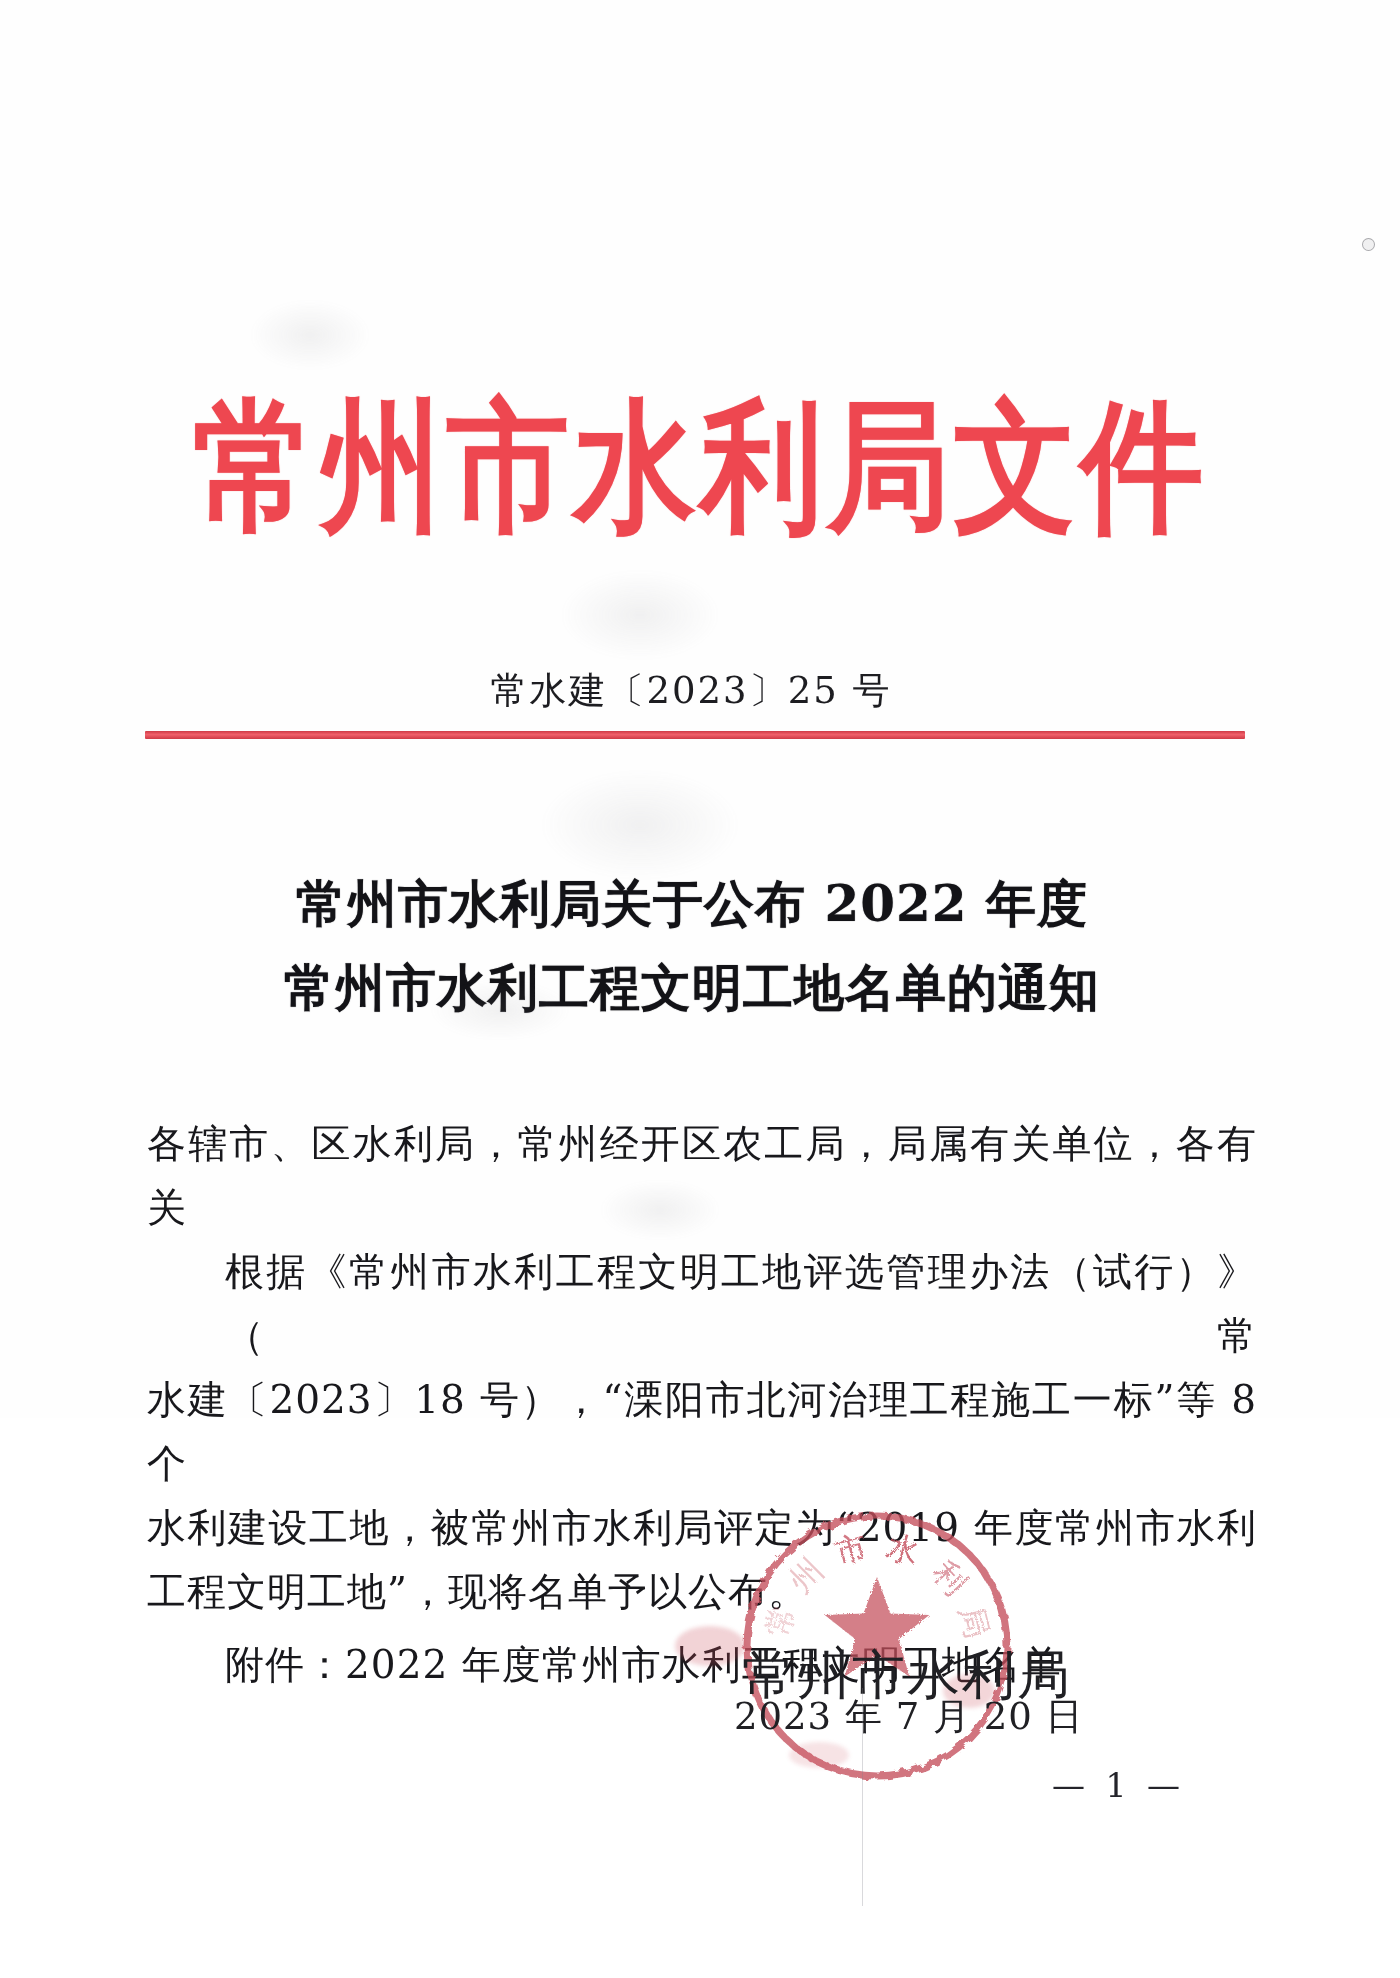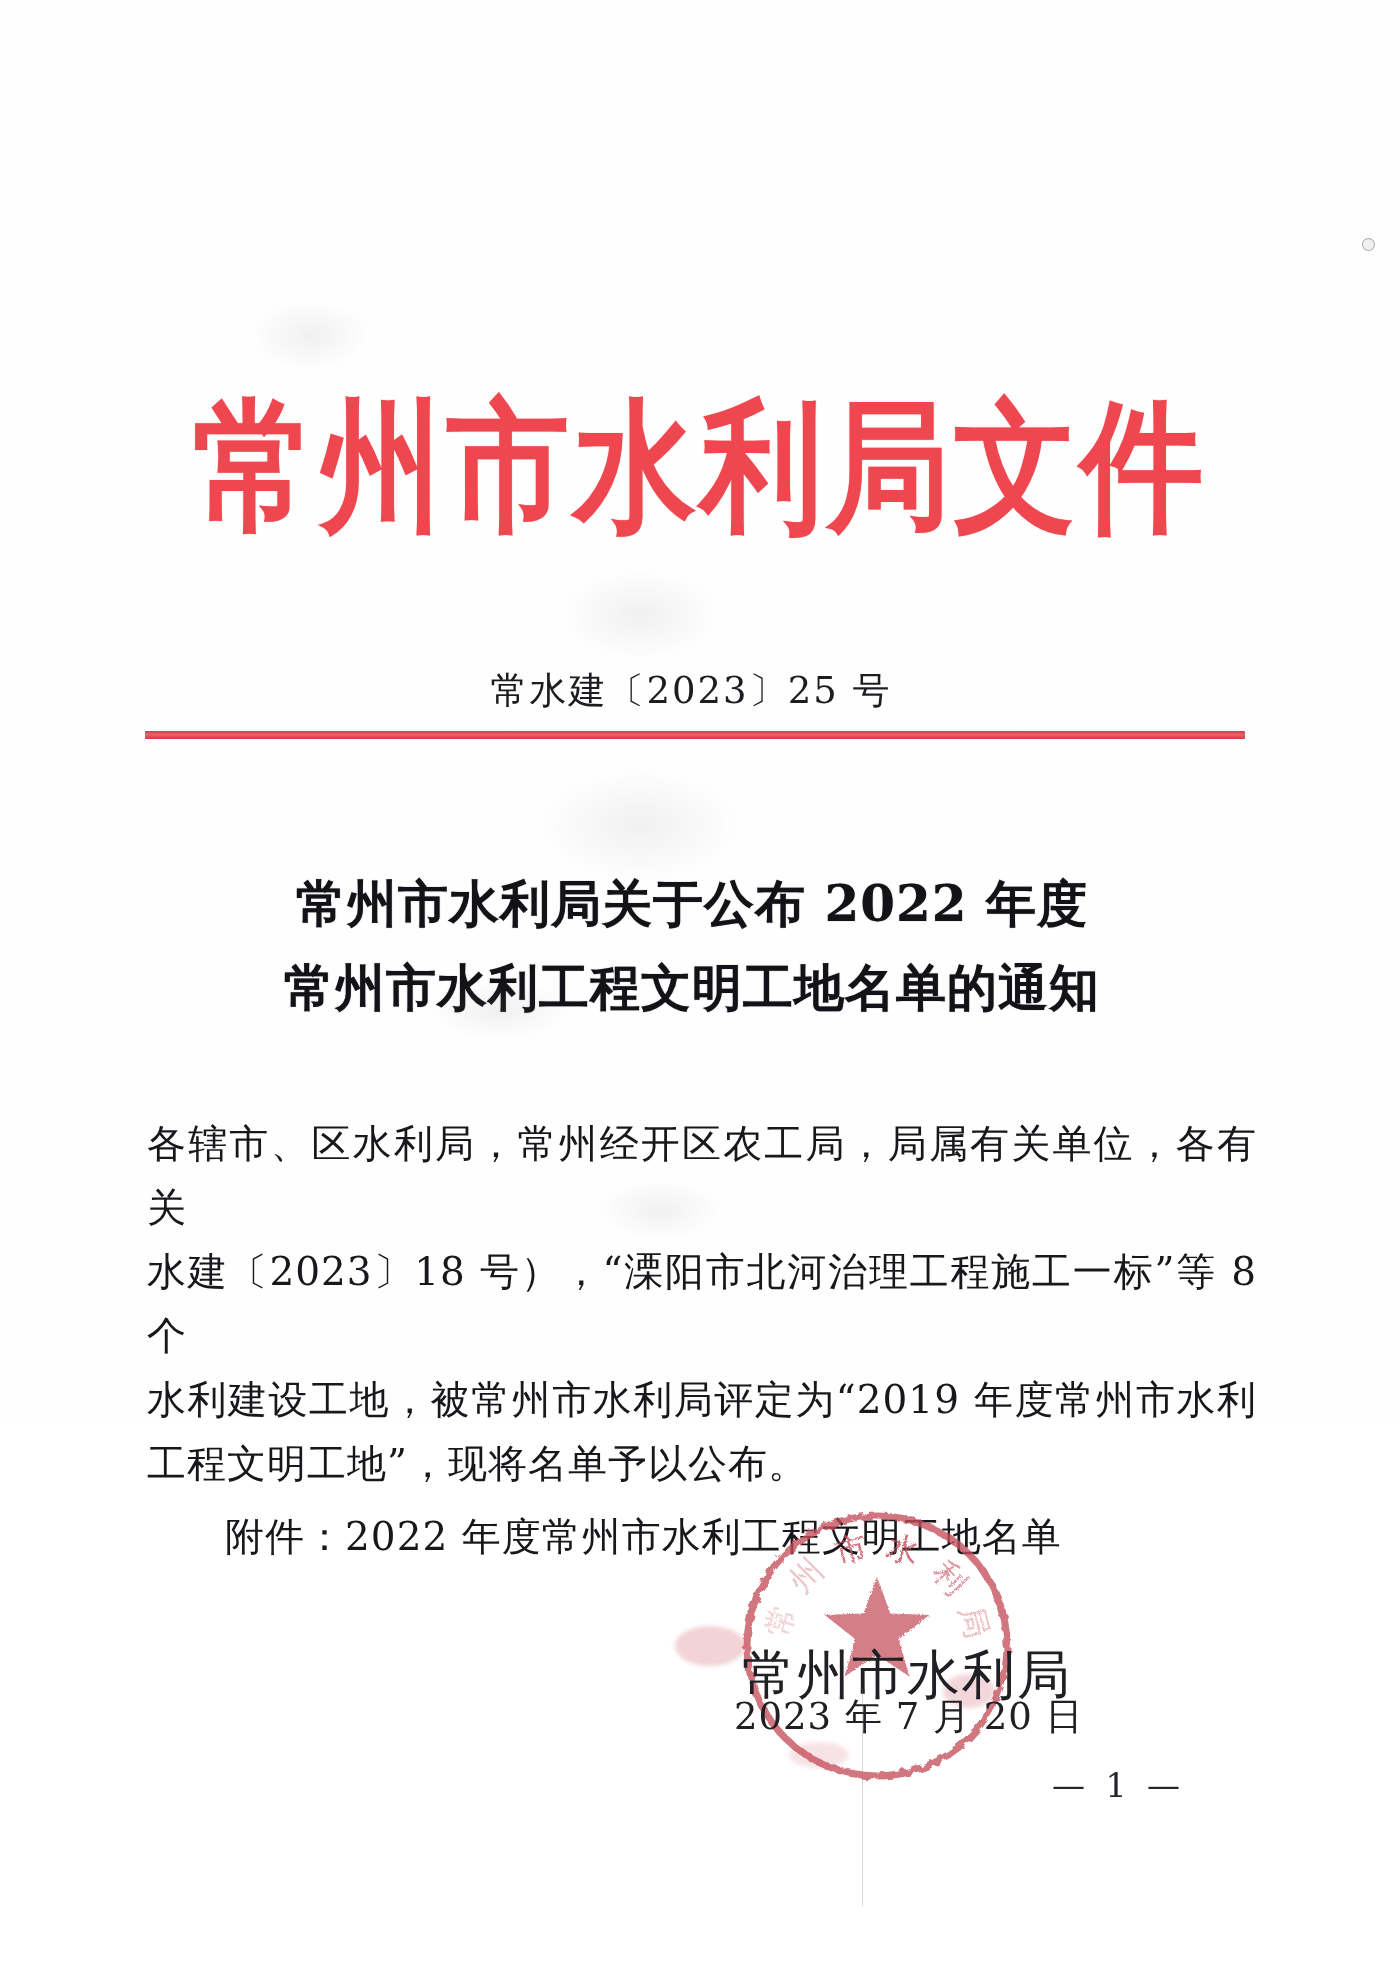--- a/index.html
+++ b/index.html
@@ -138,20 +138,21 @@
 
   <div class="red-rule"></div>
 
   <div class="doc-title">
     <div>常州市水利局关于公布 2022 年度</div>
     <div>常州市水利工程文明工地名单的通知</div>
   </div>
 
   <div class="body-text">
     <div class="line justify">各辖市、区水利局，常州经开区农工局，局属有关单位，各有关</div>
+    <div class="line justify indent">根据《常州市水利工程文明工地评选管理办法（试行）》（常</div>
     <div class="line justify">水建〔2023〕18 号），“溧阳市北河治理工程施工一标”等 8 个</div>
     <div class="line justify">水利建设工地，被常州市水利局评定为“2019 年度常州市水利</div>
     <div class="line">工程文明工地”，现将名单予以公布。</div>
     <div class="line indent attachment">附件：2022 年度常州市水利工程文明工地名单</div>
   </div>
 
   <div class="seal">
     <svg width="280" height="280" viewBox="0 0 280 280">
       <defs>
         <filter id="rough" x="-20%" y="-20%" width="140%" height="140%">

